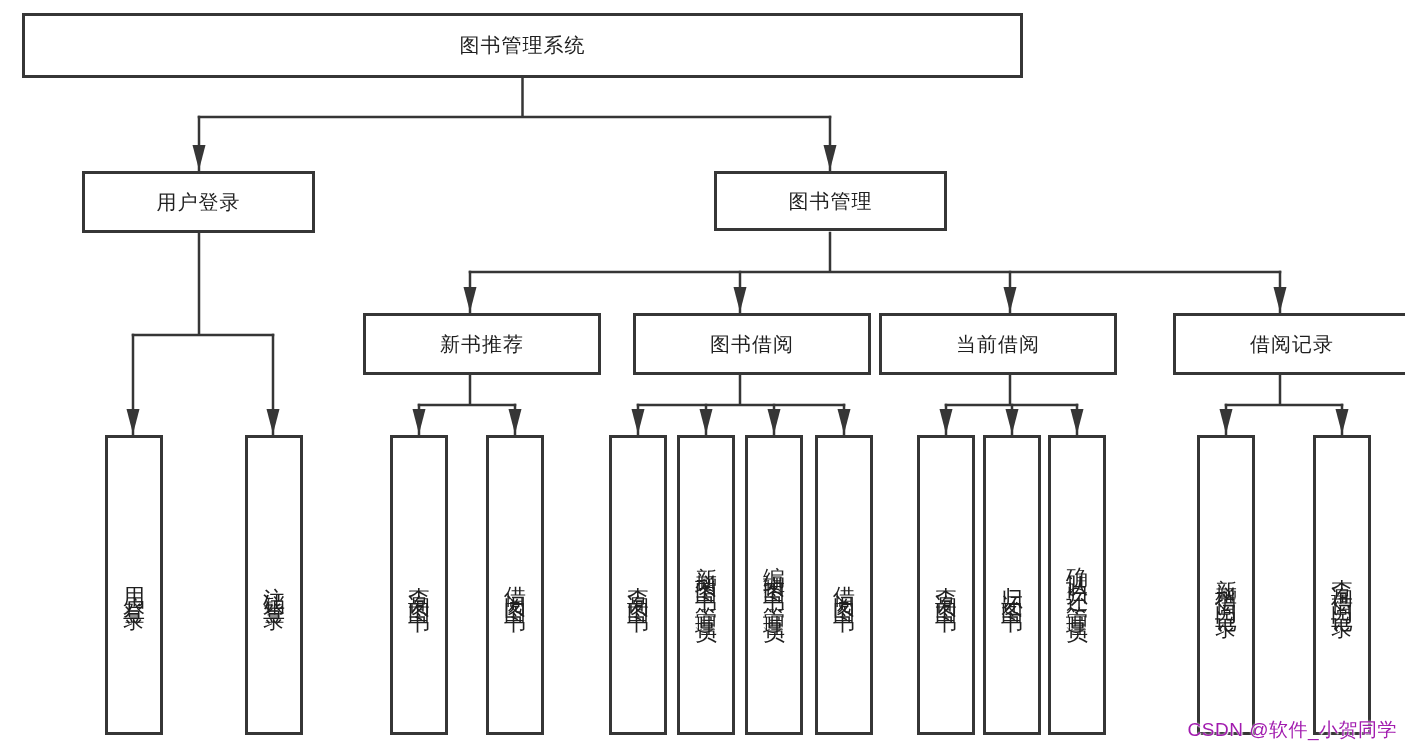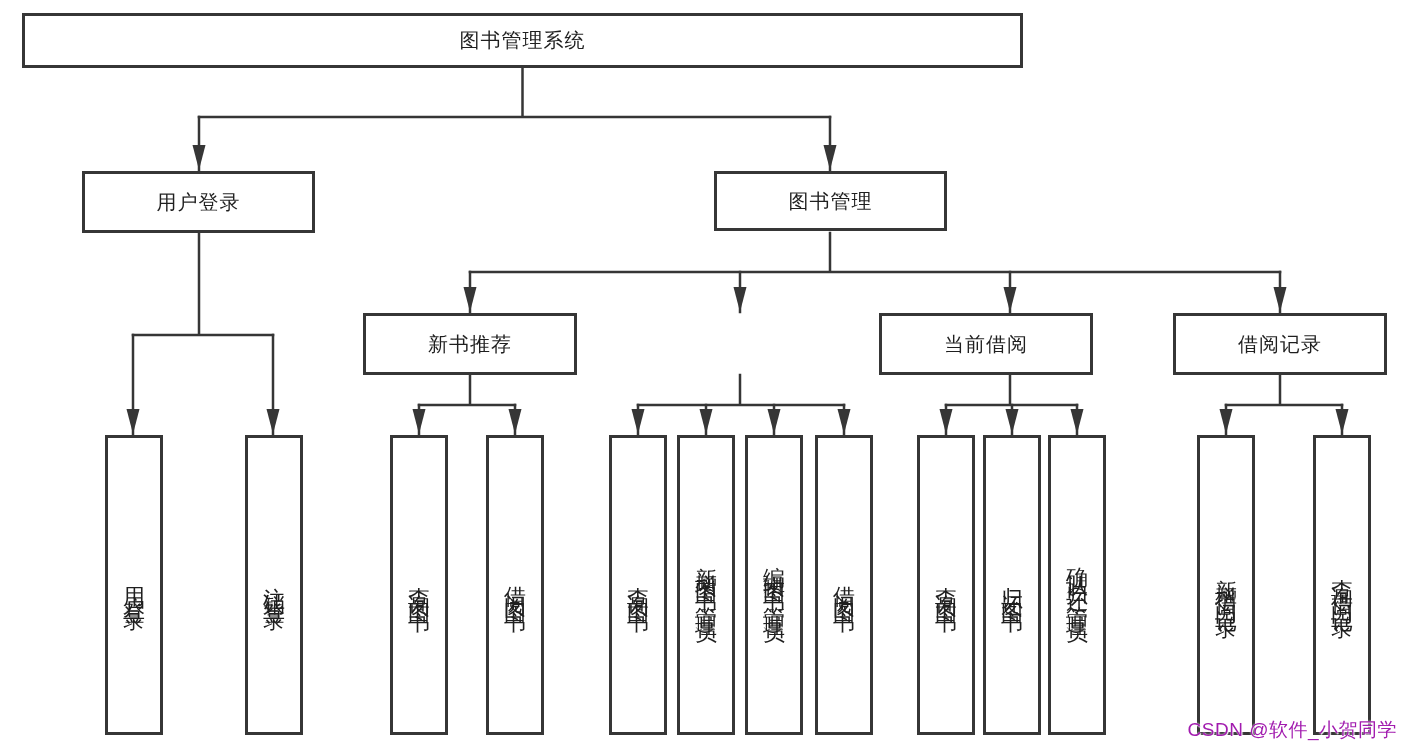--- a/index.html
+++ b/index.html
@@ -32,24 +32,24 @@
     white-space: nowrap;
   }
   .vbox {
     writing-mode: vertical-rl;
     text-orientation: mixed;
     font-size: 22px;
     letter-spacing: 8px;
     line-height: 1;
     white-space: normal;
   }
-  .root-box   { left: 22px;  top: 13px;  width: 1001px; height: 55px; }
+  .root-box   { left: 22px;  top: 13px;  width: 1001px; height: 65px; }
   .lvl2-login { left: 82px;  top: 171px; width: 233px;  height: 62px; }
   .lvl2-mgmt  { left: 714px; top: 171px; width: 233px;  height: 60px; }
-  .lvl3 { top: 313px; width: 214px; height: 62px; font-family: Liberation Serif, serif; }
+  .lvl3 { top: 313px; width: 238px; height: 62px; font-family: Liberation Serif, serif; }
   .l3-0 { left: 363px; }
   .l3-1 { left: 633px; }
   .l3-2 { left: 879px; }
   .l3-3 { left: 1173px; }
   .vbox { top: 435px; width: 58px; height: 300px; }
   .v-login1  { left: 105px; }
   .v-login2  { left: 245px; }
   .v-rec1    { left: 390px; }
   .v-rec2    { left: 486px; }
   .v-bor1    { left: 609px; }
@@ -119,20 +119,21 @@
       <line x1="1342" y1="405" x2="1342" y2="434" marker-end="url(#arw)"></line>
     </g>
   </svg>
 
   <div class="box root-box">图书管理系统</div>
 
   <div class="box lvl2-login">用户登录</div>
   <div class="box lvl2-mgmt">图书管理</div>
 
   <div class="box lvl3 l3-0">新书推荐</div>
+  <div class="box lvl3 l3-1">图书借阅</div>
   <div class="box lvl3 l3-2">当前借阅</div>
   <div class="box lvl3 l3-3">借阅记录</div>
 
   <div class="box vbox v-login1">用户登录</div>
   <div class="box vbox v-login2">注销登录</div>
 
   <div class="box vbox v-rec1">查询图书</div>
   <div class="box vbox v-rec2">借阅图书</div>
 
   <div class="box vbox v-bor1">查询图书</div>

